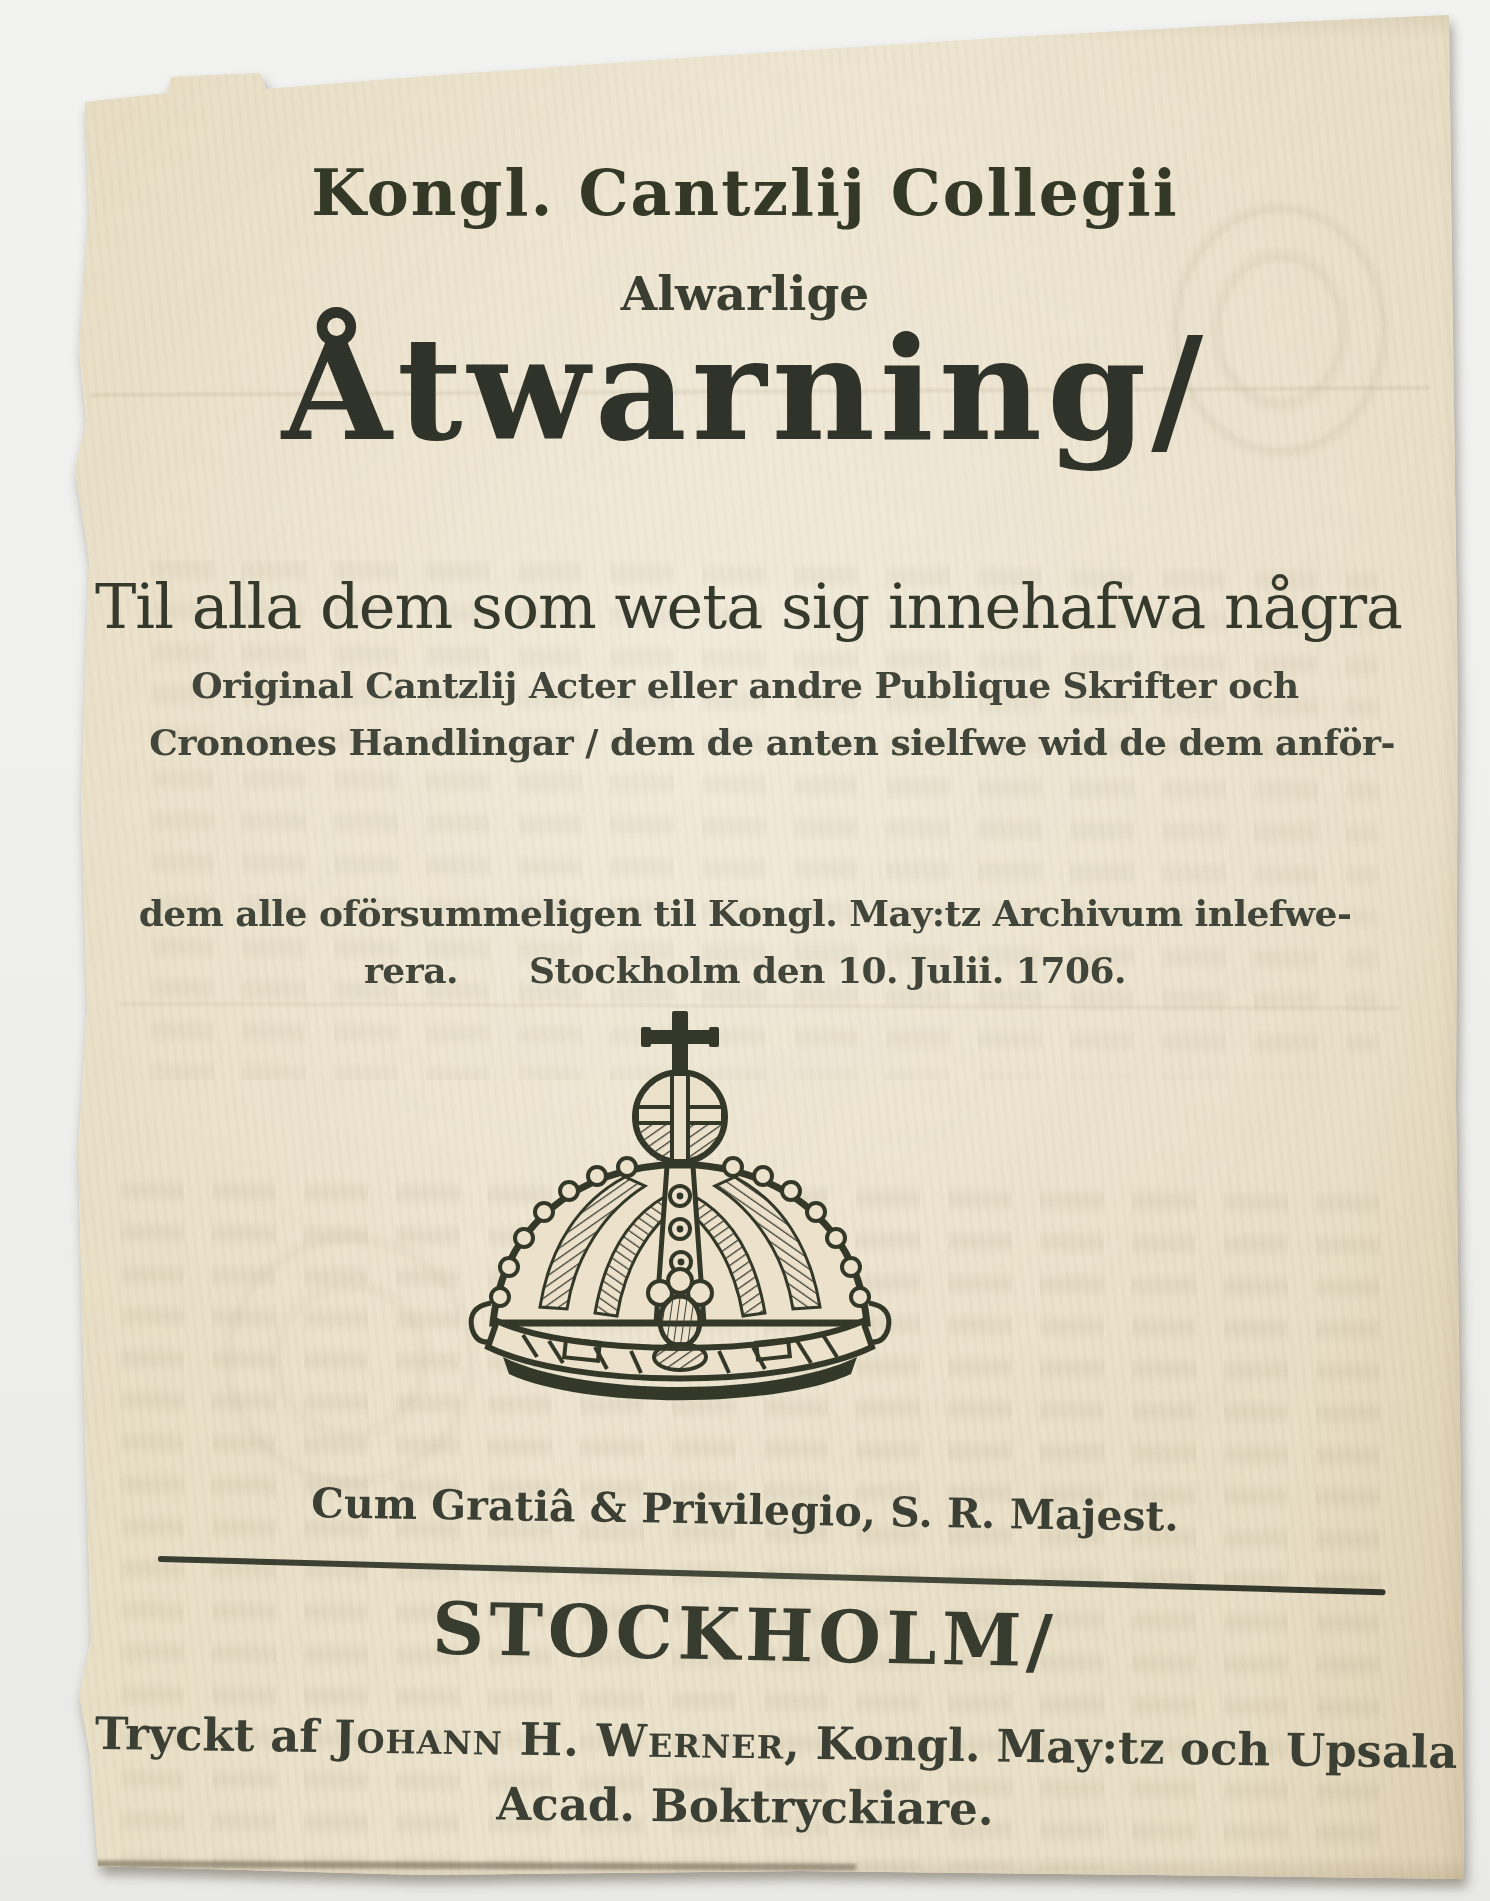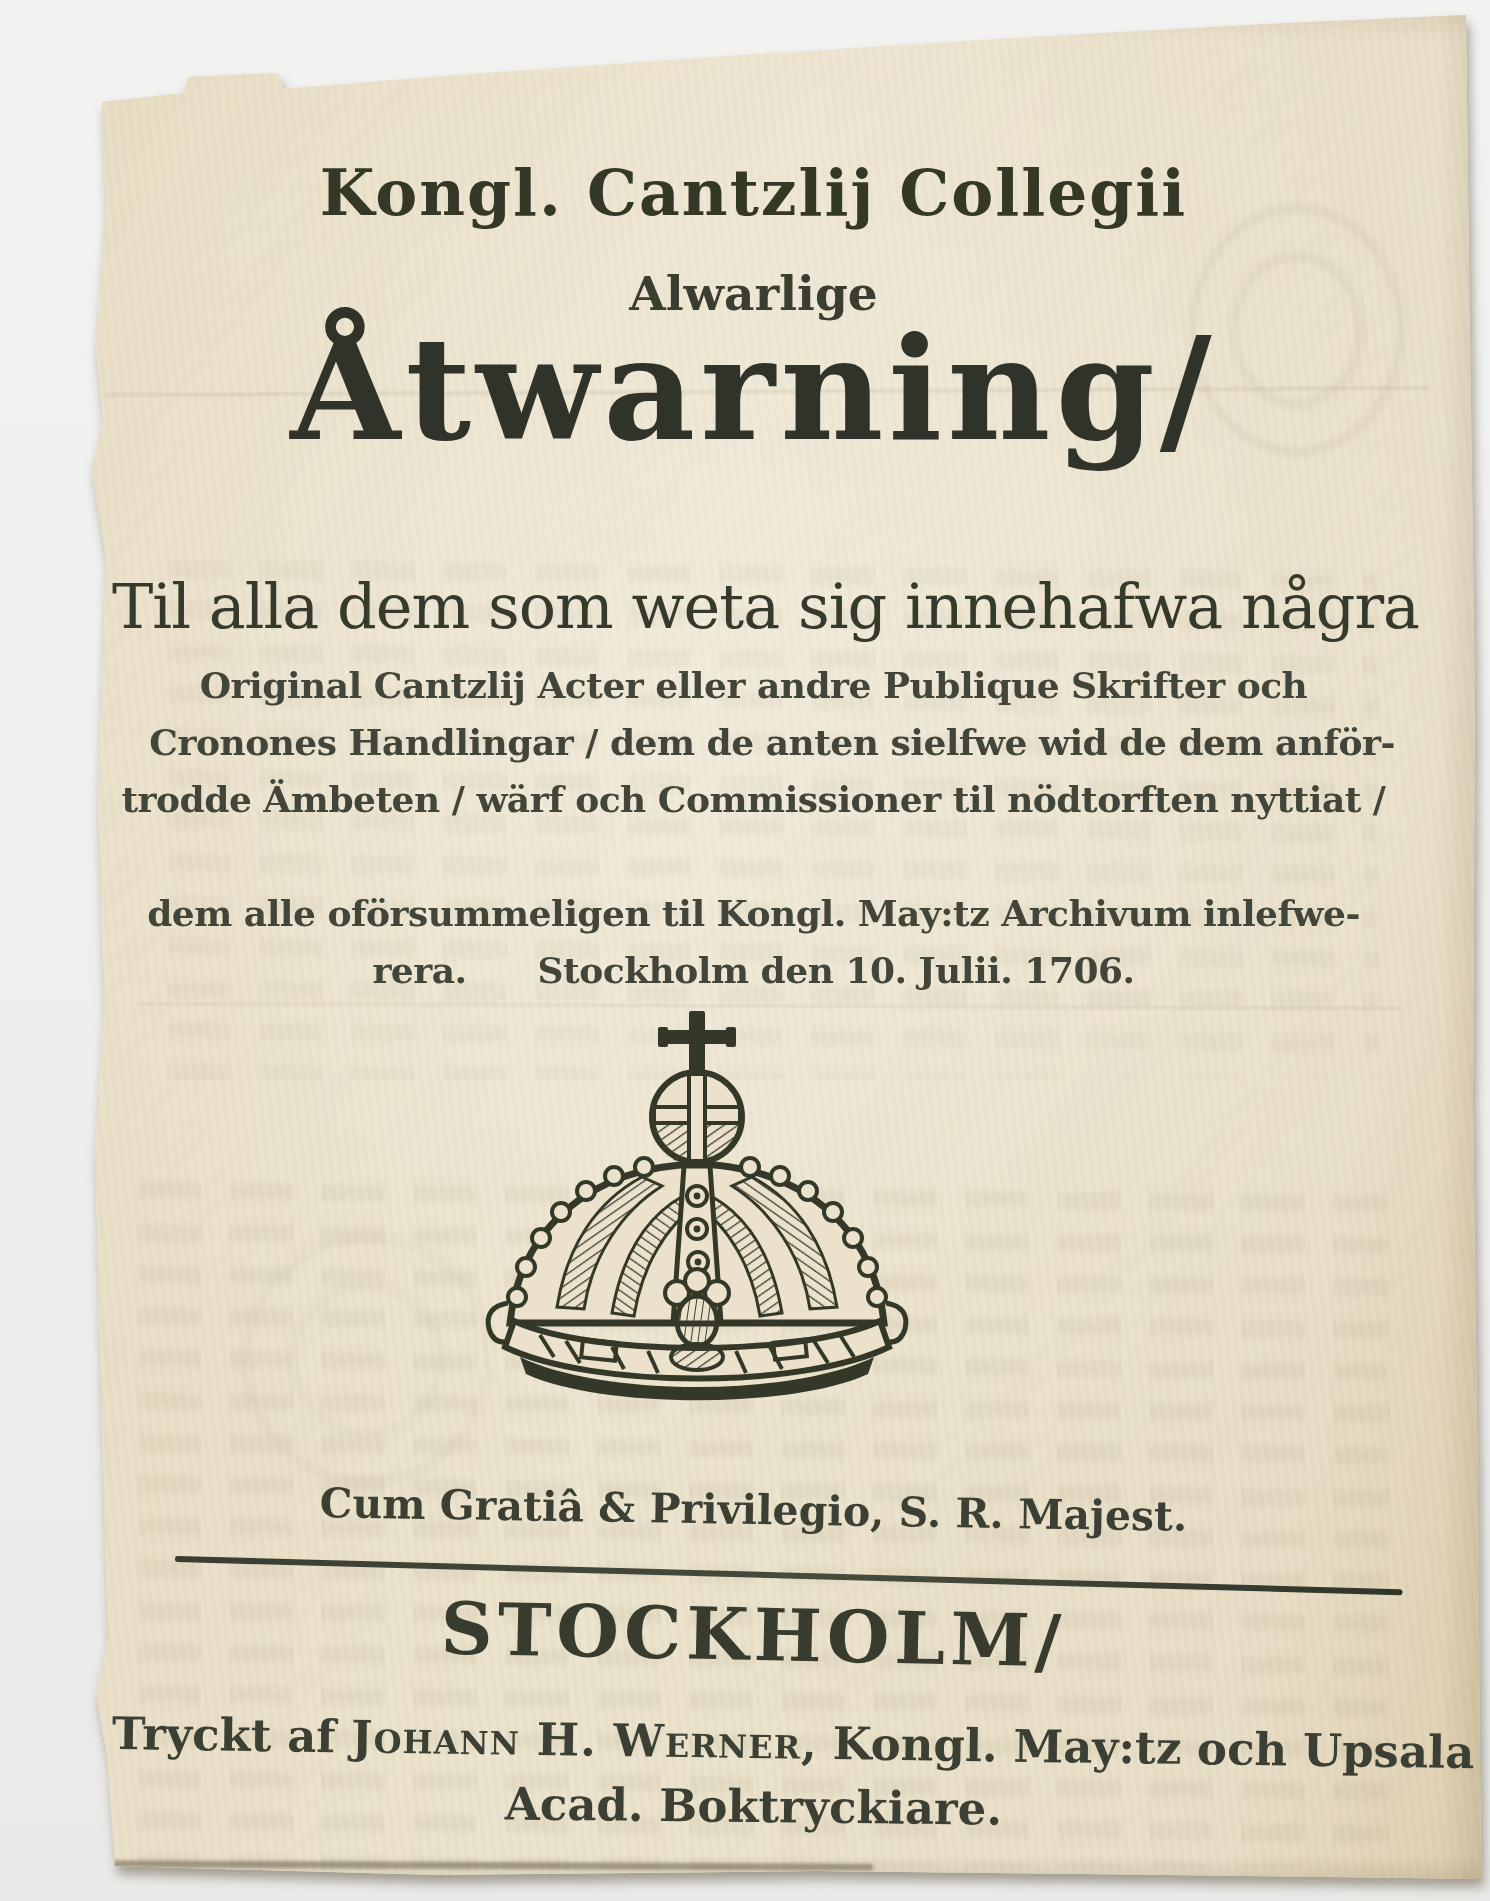--- a/index.html
+++ b/index.html
@@ -6,21 +6,21 @@
   .scene{position:relative;width:1490px;height:1901px;overflow:hidden;
          background:linear-gradient(180deg,#f2f3f1 0%,#eeefed 60%,#e9eae7 100%);
          font-family:"DejaVu Serif","Liberation Serif",serif;color:#3a3e31;}
   .paper-wrap{position:absolute;inset:0;filter:drop-shadow(3px 8px 6px rgba(70,60,40,.45));}
   .paper{position:absolute;inset:0;
     clip-path:polygon(85px 102px,167px 93px,171px 77px,260px 73px,266px 89px,430px 76px,700px 57px,1000px 38px,1250px 24px,1449px 15px,1452px 260px,1458px 700px,1456px 1100px,1461px 1500px,1464px 1879px,1150px 1875px,800px 1871px,420px 1875px,98px 1866px,90px 1755px,79px 1695px,91px 1640px,85px 1430px,78px 1150px,87px 1010px,81px 800px,89px 560px,75px 470px,86px 420px,79px 350px,89px 210px);
     background:
       radial-gradient(120% 85% at 47% 36%, rgba(255,255,255,.28) 0%, rgba(255,255,255,0) 55%),
       repeating-linear-gradient(84deg, rgba(140,120,80,.03) 0 4px, rgba(255,255,255,.02) 4px 9px),
       linear-gradient(100deg,#d9c9a9 0%,#e7dcc2 5%,#ece3cd 45%,#e8dec6 85%,#dccdae 100%),
-      #e9dfc8; margin-left: 17px;}
+      #e9dfc8;}
   .edge-shade{position:absolute;inset:0;pointer-events:none;
     background:
       linear-gradient(90deg, rgba(120,95,60,.18) 0 14px, rgba(120,95,60,0) 60px),
       linear-gradient(270deg, rgba(120,95,60,.14) 0 10px, rgba(120,95,60,0) 50px),
       linear-gradient(0deg, rgba(100,80,50,.20) 0 10px, rgba(100,80,50,0) 46px),
       linear-gradient(180deg, rgba(120,95,60,.12) 0 8px, rgba(120,95,60,0) 40px);}
   .ghost{position:absolute;pointer-events:none;filter:blur(4px);}
   .ghost-lines{background:repeating-linear-gradient(0.6deg, rgba(125,115,85,.55) 0 15px, rgba(0,0,0,0) 15px 42px);
     -webkit-mask-image:repeating-linear-gradient(90deg,#000 0 64px,transparent 64px 92px);
     mask-image:repeating-linear-gradient(90deg,#000 0 64px,transparent 64px 92px);opacity:.10;}
@@ -65,21 +65,20 @@
       <div class="crease" style="left:90px;top:390px;right:60px;height:3px;transform:rotate(-.3deg);"></div>
       <div class="crease" style="left:120px;top:1005px;right:90px;height:2px;transform:rotate(.2deg);"></div>
 
       <div class="txt l1">Kongl. Cantzlij Collegii</div>
       <div class="txt l2">Alwarlige</div>
       <div class="txt ttl">Åtwarning/</div>
 
       <div class="txt intro">Til alla dem som weta sig innehafwa några</div>
       <div class="bodyline" style="top:664px;">Original Cantzlij Acter eller andre Publique Skrifter och</div>
       <div class="bodyline" style="top:721px;text-align:right;">Cronones Handlingar / dem de anten sielfwe wid de dem anför-</div>
-      <div class="bodyline" style="top:778px;">trodde Ämbeten / wärf och Commissioner til nödtorften nyttiat /</div>
       <div class="bodyline" style="top:892px;">dem alle oförsummeligen til Kongl. May:tz Archivum inlefwe-</div>
       <div class="bodyline closing" style="top:949px;">
         <span>rera.</span>
         <span>Stockholm den 10. Julii. 1706.</span>
       </div>
 
       <svg class="crown" viewBox="0 0 470 400" aria-hidden="true">
         <defs>
           <pattern id="h1" patternUnits="userSpaceOnUse" width="8" height="8" patternTransform="rotate(55)">
             <line x1="0" y1="0" x2="0" y2="8" stroke="#3b3f32" stroke-width="2.6"></line>

